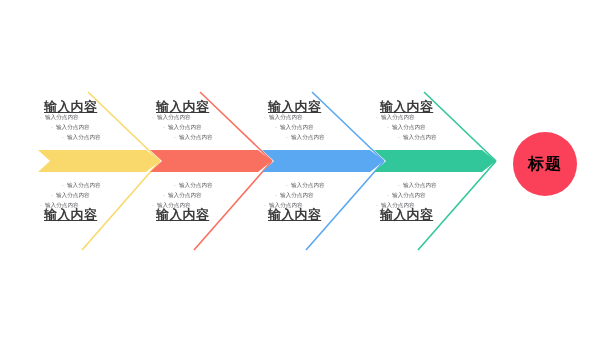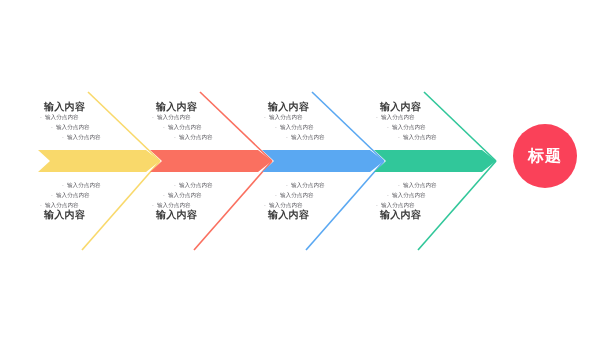--- a/index.html
+++ b/index.html
@@ -32,26 +32,27 @@
     text-align: left;
   }
   .branch-bottom {
     position: absolute;
     top: 0;
     left: 0;
     width: 112px;
     text-align: left;
   }
   .head-label {
-    font-size: 10px;
+    font-size: 13px;
     font-weight: bold;
     color: #3b3b3b;
     line-height: 10px;
     letter-spacing: 0.3px;
     white-space: nowrap;
+    text-decoration: underline;
   }
   .bullet-row {
     font-size: 5.6px;
     color: #55545a;
     line-height: 10px;
     white-space: nowrap;
     display: block;
   }
   .bullet-row .dot {
     display: inline-block;
@@ -141,17 +142,17 @@
         <div class="bullet-row bi-2"><span class="dot">·</span><span>输入分点内容</span></div>
       </div>
       <div class="branch-bottom" style="left: 376px; top: 180px;">
         <div class="bullet-row bi-2"><span class="dot">·</span><span>输入分点内容</span></div>
         <div class="bullet-row bi-1"><span class="dot">·</span><span>输入分点内容</span></div>
         <div class="bullet-row bi-0"><span class="dot">·</span><span>输入分点内容</span></div>
         <div class="head-label" style="padding-left: 4px;">输入内容</div>
       </div>
     </div>
 
-  <div class="title-circle" id="title-circle" style="width: 64px; height: 64px; left: 513px; top: 124px; background: rgb(250, 65, 89); color: #ffffff;">
+  <div class="title-circle" id="title-circle" style="width: 64px; height: 64px; left: 513px; top: 132px; background: rgb(250, 65, 89); color: #000000;">
     <span>标题</span>
   </div>
 
 </div>
 
 </body></html>

